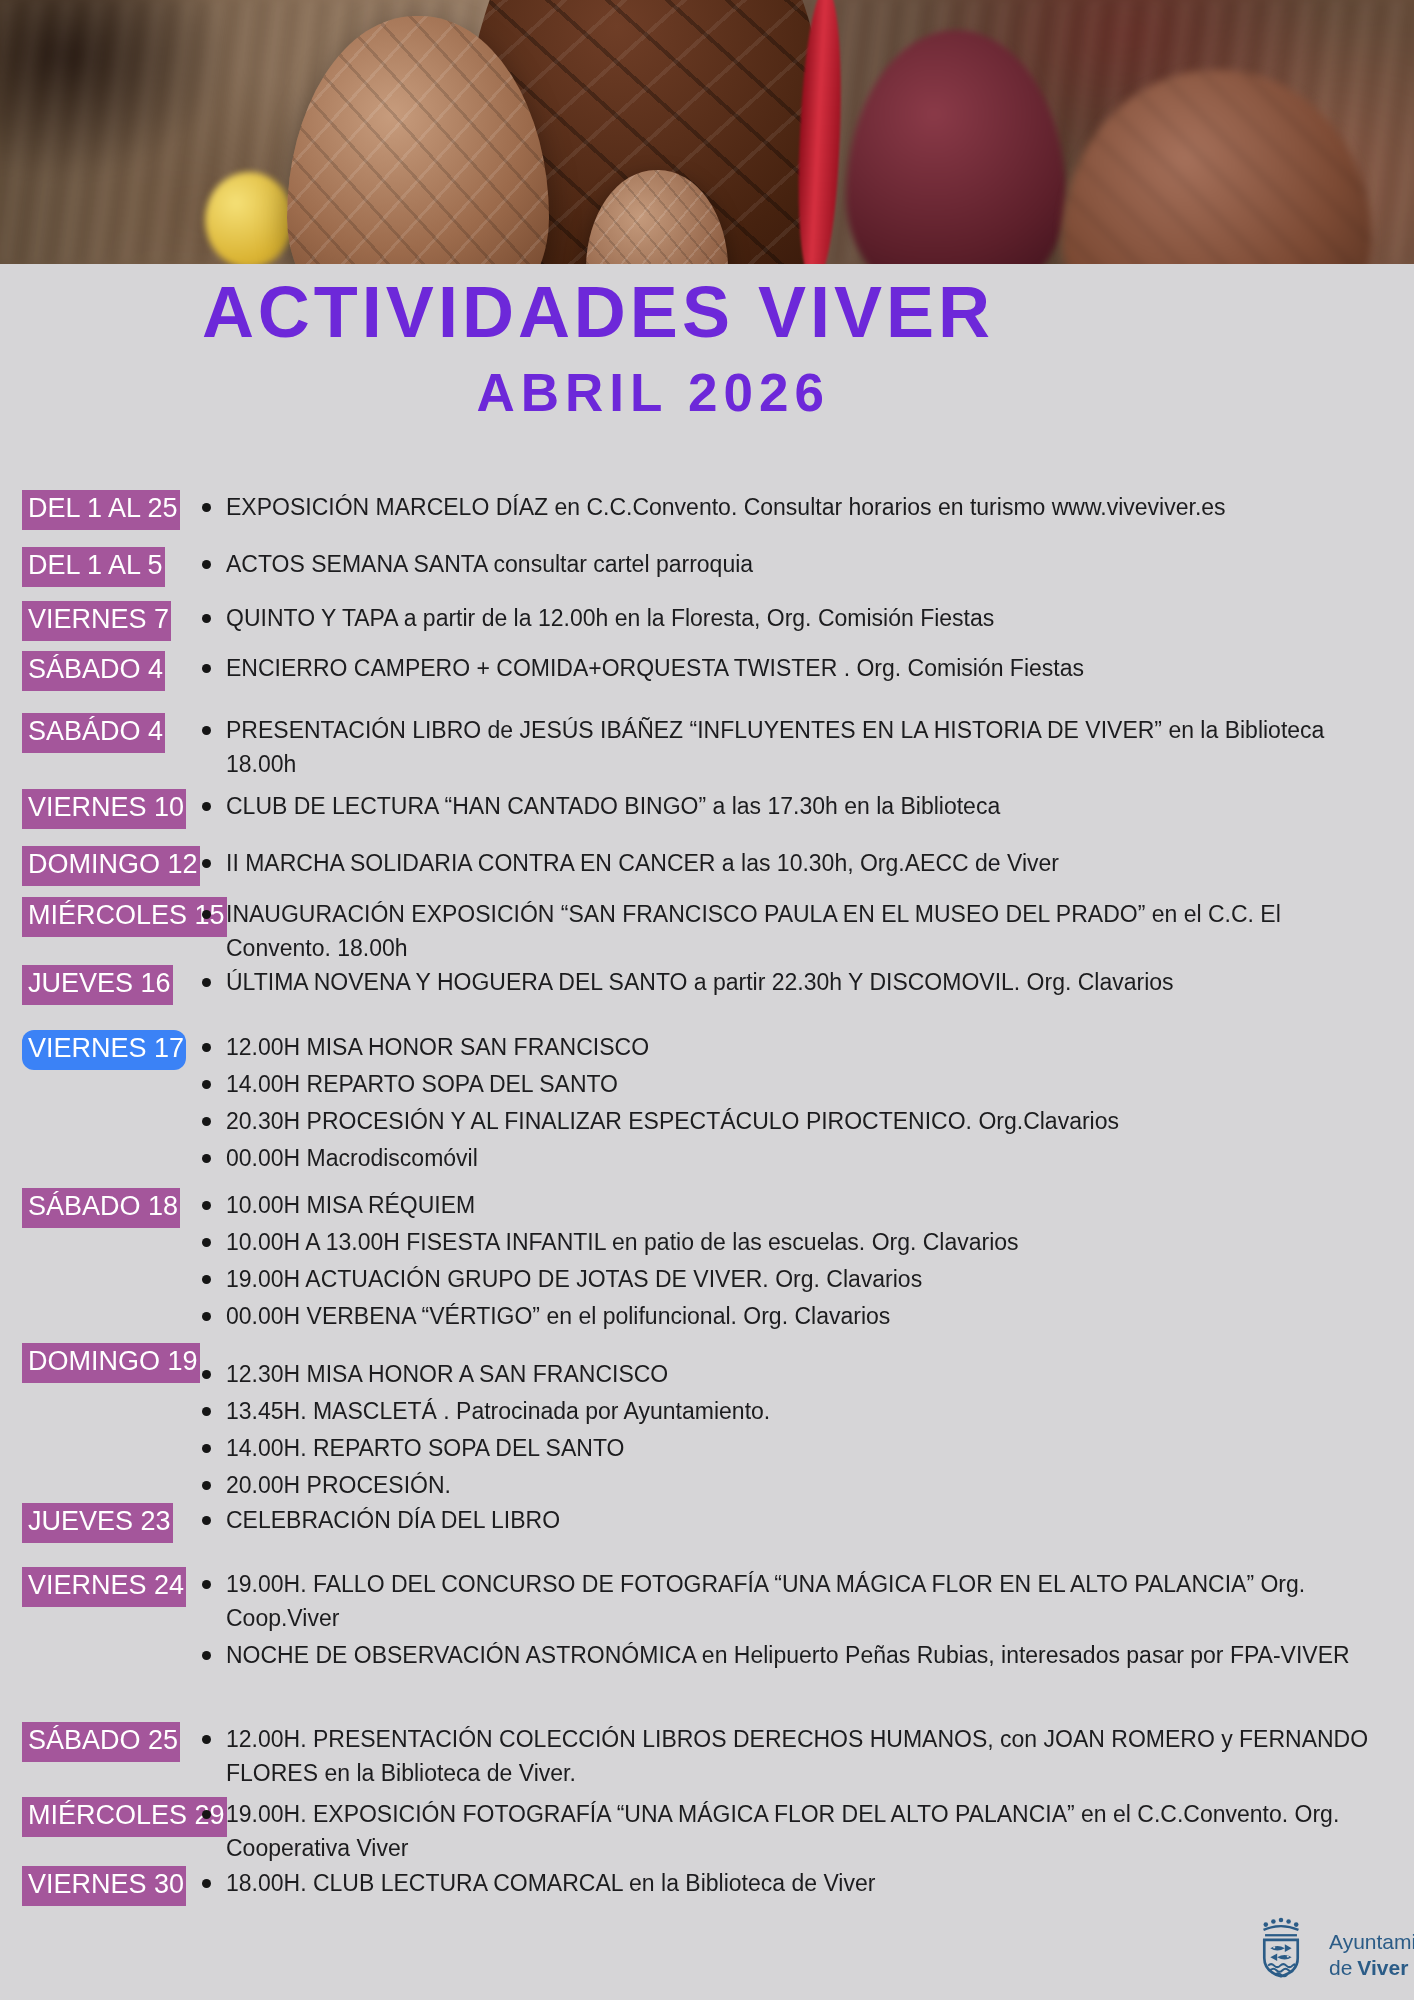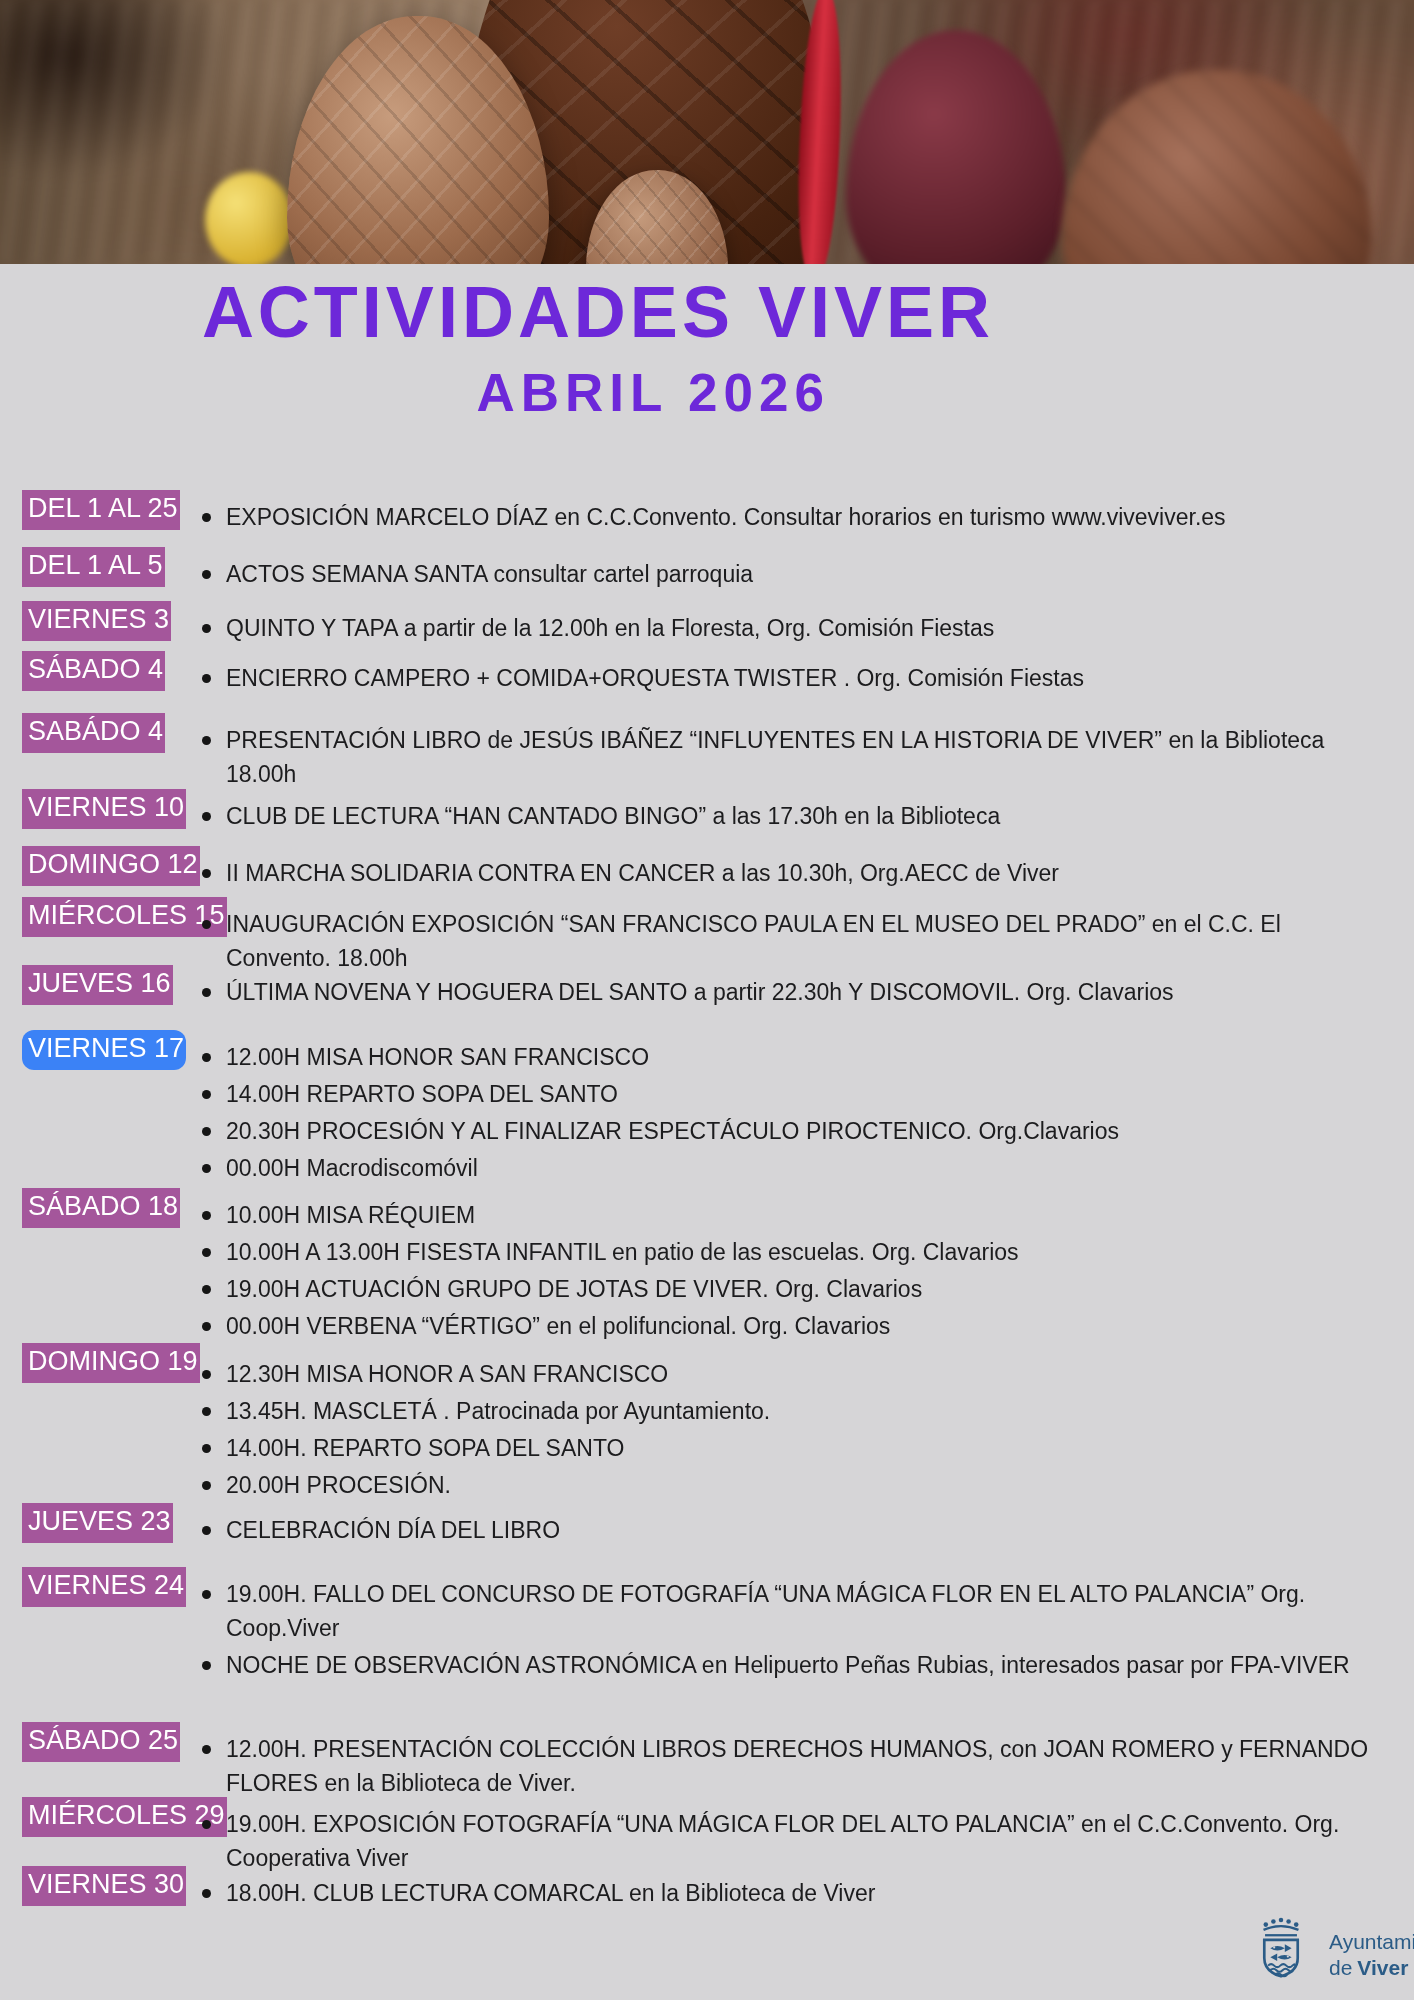--- a/index.html
+++ b/index.html
@@ -48,21 +48,21 @@
 
   
   .banner{position:absolute;display:flex;align-items:center;justify-content:flex-end;color:#6d28d9;font-weight:bold;}
   .banner-1{left:148px;top:268px;width:846px;height:88px;font-size:72px;letter-spacing:4px;}
   .banner-2{left:264px;top:356px;width:566px;height:73px;font-size:53px;letter-spacing:6px;}
 
   
   #events{position:absolute;left:22px;top:0;width:1370px;}
   .event-row{position:absolute;left:0;width:100%;}
   .date-badge{display:inline-block;color:#fff;font-size:27px;line-height:1.15;padding:3px 2px 6px 6px;white-space:nowrap;}
-  .items{list-style:none;margin:0;padding:0;position:absolute;left:178px;top:10px;width:1178px;
+  .items{list-style:none;margin:0;padding:0;position:absolute;left:178px;top:0;width:1178px;
     font-size:23px;line-height:34px;color:#1c1c1e;}
   .items li{position:relative;padding-left:26px;margin-bottom:3px;}
   .items li::before{content:'';position:absolute;left:2px;top:13px;width:9px;height:9px;border-radius:50%;background:#151515;}
 
   
   .footer-logo{position:absolute;left:1243px;top:1916px;display:flex;align-items:center;}
   .footer-logo svg{display:block;}
   .logo-text{margin-left:10px;color:#2b5c87;font-size:21px;line-height:26px;}
   .logo-text .bold{font-weight:bold;margin-left:5px;}
 </style>
@@ -88,21 +88,21 @@
   <span>ABRIL 2026</span>
 </div>
 
 <div id="events">
     <div class="event-row" style="top: 490px;"><span class="date-badge" style="background: rgb(164, 86, 155);">DEL 1 AL 25</span><ul class="items">
         <li>EXPOSICIÓN MARCELO DÍAZ en C.C.Convento. Consultar horarios en turismo www.viveviver.es</li>
       </ul></div>
     <div class="event-row" style="top: 547px;"><span class="date-badge" style="background: rgb(164, 86, 155);">DEL 1 AL 5</span><ul class="items">
         <li>ACTOS SEMANA SANTA consultar cartel parroquia</li>
       </ul></div>
-    <div class="event-row" style="top: 601px;"><span class="date-badge" style="background: rgb(164, 86, 155);">VIERNES 3</span><ul class="items">
+    <div class="event-row" style="top: 601px;"><span class="date-badge" style="background: rgb(164, 86, 155);">VIERNES 7</span><ul class="items">
         <li>QUINTO Y TAPA a partir de la 12.00h en la Floresta, Org. Comisión Fiestas</li>
       </ul></div>
     <div class="event-row" style="top: 651px;"><span class="date-badge" style="background: rgb(164, 86, 155);">SÁBADO 4</span><ul class="items">
         <li>ENCIERRO CAMPERO + COMIDA+ORQUESTA TWISTER . Org. Comisión Fiestas</li>
       </ul></div>
     <div class="event-row" style="top: 713px;"><span class="date-badge" style="background: rgb(164, 86, 155);">SABÁDO 4</span><ul class="items">
         <li>PRESENTACIÓN LIBRO de JESÚS IBÁÑEZ “INFLUYENTES EN LA HISTORIA DE VIVER” en la Biblioteca 18.00h</li>
       </ul></div>
     <div class="event-row" style="top: 789px;"><span class="date-badge" style="background: rgb(164, 86, 155);">VIERNES 10</span><ul class="items">
         <li>CLUB DE LECTURA “HAN CANTADO BINGO” a las 17.30h en la Biblioteca</li>

